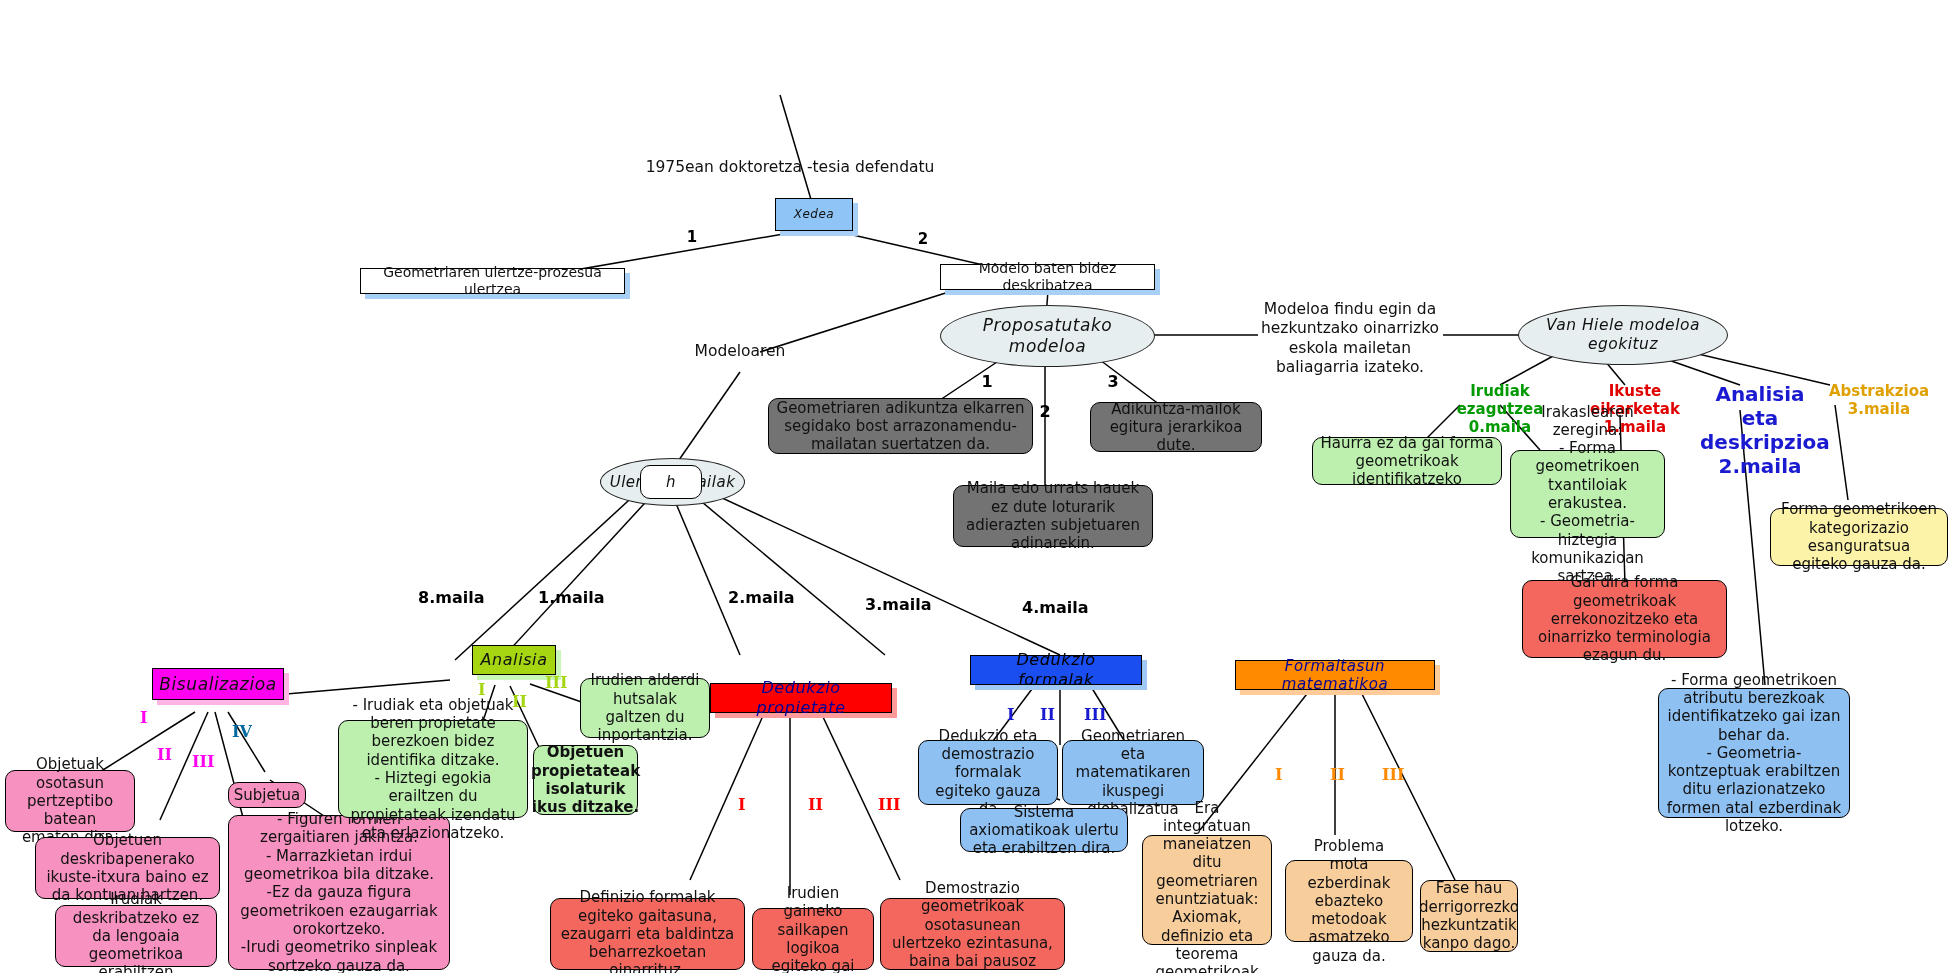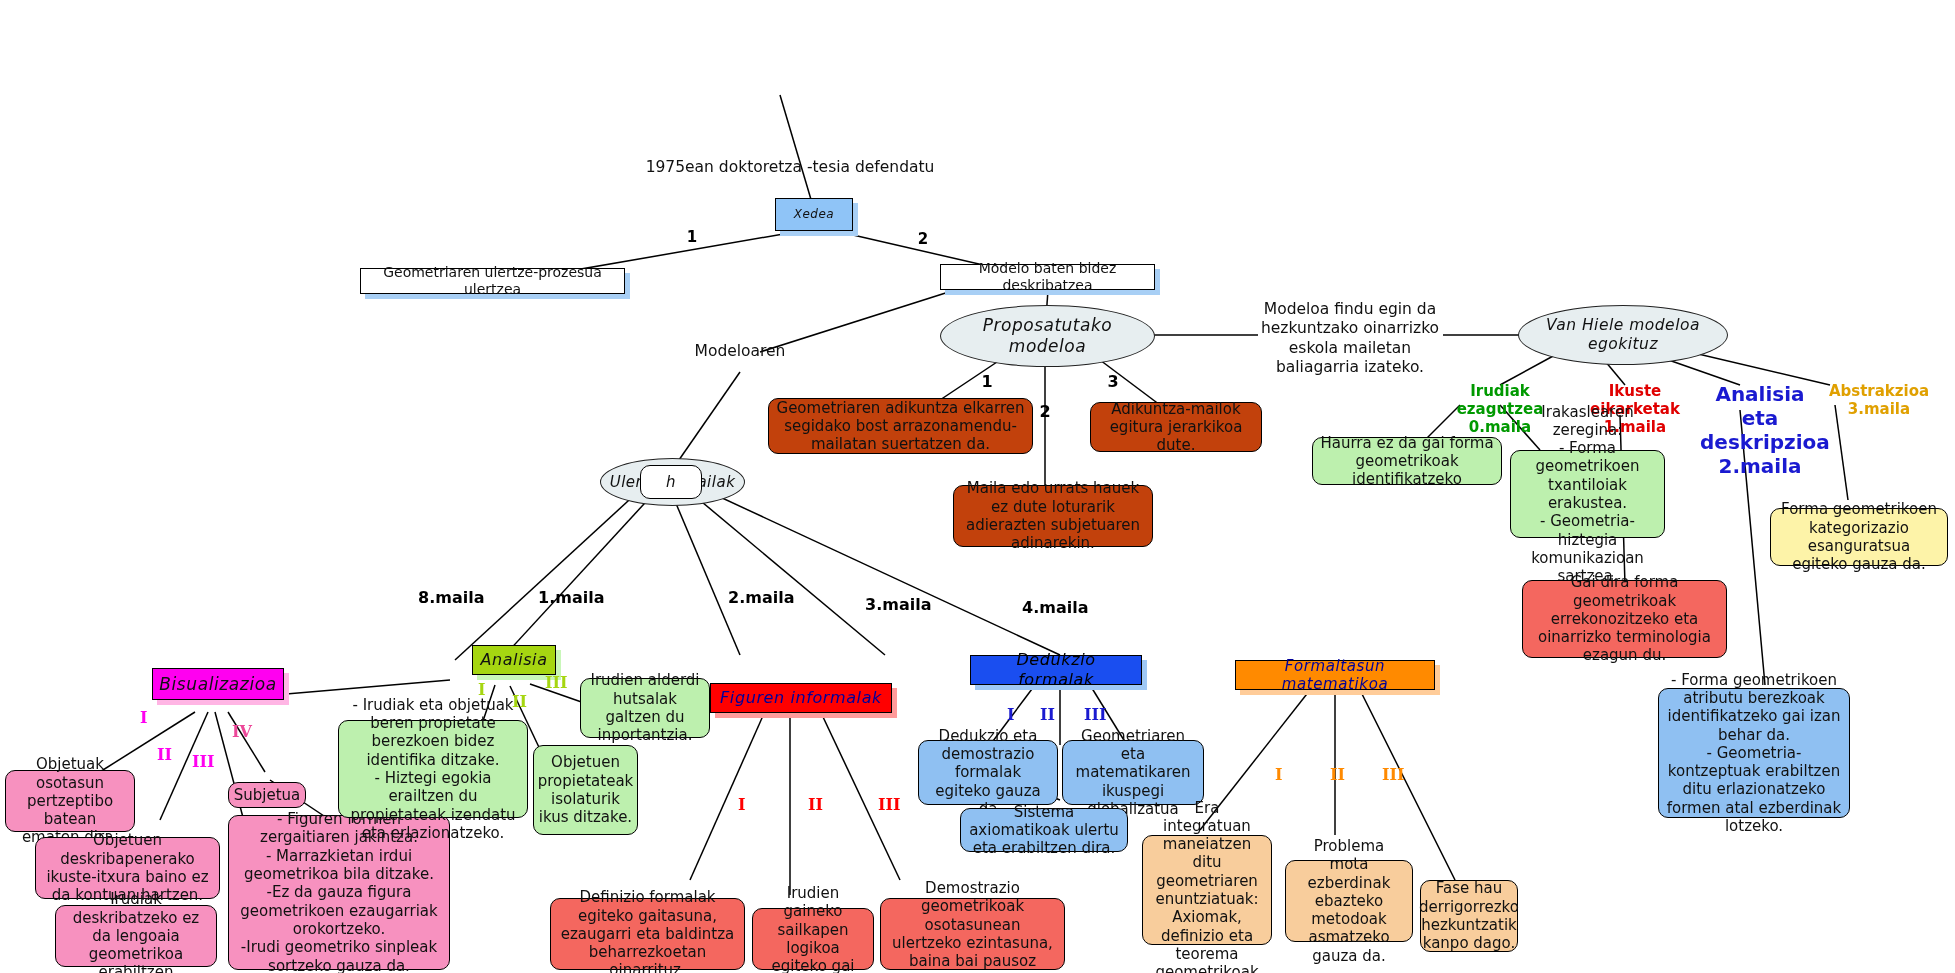--- a/index.html
+++ b/index.html
@@ -22,21 +22,21 @@
   
   .b-blue-sm{background:#8fc4f7;border:1.6px solid #000;}
   .b-white-blue{background:#fff;border:1.6px solid #000;}
   .shadow-blue{box-shadow:5px 5px 0 0 #a8cff5;}
   .shadow-pink{box-shadow:5px 5px 0 0 #ffb5e4;}
   .shadow-green{box-shadow:5px 5px 0 0 #c9f7b9;}
   .shadow-red{box-shadow:5px 5px 0 0 #ff9a9a;}
   .shadow-orange{box-shadow:5px 5px 0 0 #ffcc99;}
   .shadow-blue2{box-shadow:5px 5px 0 0 #9fc8f5;}
   .ell-grey{background:#e7eef0;border:1.6px solid #222;}
-  .cyan{background:#c2410c;border:1.6px solid #000;}
+  .cyan{background:#737373;border:1.6px solid #000;}
   .pink{background:#f791bf;border:1.6px solid #000;}
   .greenb{background:#bdf0ae;border:1.6px solid #000;}
   .redb{background:#f4675f;border:1.6px solid #000;}
   .blueb{background:#8fc0f2;border:1.6px solid #000;}
   .orangeb{background:#f8cd9c;border:1.6px solid #000;}
   .yellowb{background:#fdf3a8;border:1.6px solid #000;}
   .magenta-hd{background:#ff00f0;border:1.6px solid #000;}
   .green-hd{background:#a6d611;border:1.6px solid #000;}
   .red-hd{background:#ff0000;border:1.6px solid #000;}
   .blue-hd{background:#1a4ef0;border:1.6px solid #000;}
@@ -180,21 +180,21 @@
   <div class="lvl" style="left:728px;top:588px;">2.maila</div>
   <div class="lvl" style="left:865px;top:595px;">3.maila</div>
   <div class="lvl" style="left:1022px;top:598px;">4.maila</div>
 
   <div class="node rect hd magenta-hd shadow-pink" style="left:152px;top:668px;width:132px;height:32px;">
     <span class="tx hand" style="font-size:17px;">Bisualizazioa</span>
   </div>
   <div class="roman" style="left:140px;top:708px;color:#ff00f0;">I</div>
   <div class="roman" style="left:157px;top:745px;color:#ff00f0;">II</div>
   <div class="roman" style="left:192px;top:752px;color:#ff00f0;">III</div>
-  <div class="roman" style="left:232px;top:722px;color:#ec4899;">IV</div>
+  <div class="roman" style="left:232px;top:722px;color:#0369a1;">IV</div>
 
   <div class="node rrect pink" style="left:5px;top:770px;width:130px;height:62px;">
     <span class="tx">Objetuak osotasun pertzeptibo batean ematen dira.</span>
   </div>
   <div class="node rrect pink" style="left:35px;top:837px;width:185px;height:62px;">
     <span class="tx">Objetuen deskribapenerako ikuste-itxura baino ez da kontuan hartzen.</span>
   </div>
   <div class="node rrect pink" style="left:55px;top:905px;width:162px;height:62px;">
     <span class="tx">Irudiak deskribatzeko ez da lengoaia geometrikoa erabiltzen</span>
   </div>
@@ -212,29 +212,29 @@
     <span class="tx hand" style="font-size:16px;">Analisia</span>
   </div>
   <div class="roman" style="left:478px;top:680px;color:#a6d611;">I</div>
   <div class="roman" style="left:512px;top:692px;color:#a6d611;">II</div>
   <div class="roman" style="left:545px;top:673px;color:#a6d611;">III</div>
 
   <div class="node rrect greenb" style="left:338px;top:720px;width:190px;height:98px;white-space:pre-line;">
     <span class="tx">- Irudiak eta objetuak beren propietate berezkoen bidez identifika ditzake.
 - Hiztegi egokia erailtzen du propietateak izendatu eta erlazionatzeko.</span>
   </div>
-  <div class="node rrect greenb" style="left:533px;top:745px;width:105px;height:90px;">
+  <div class="node rrect greenb" style="left:533px;top:745px;width:105px;height:70px;font-weight:bold;">
     <span class="tx">Objetuen propietateak isolaturik ikus ditzake.</span>
   </div>
   <div class="node rrect greenb" style="left:580px;top:678px;width:130px;height:60px;">
     <span class="tx">Irudien alderdi hutsalak galtzen du inportantzia.</span>
   </div>
 
   <div class="node rect hd red-hd shadow-red" style="left:710px;top:683px;width:182px;height:30px;">
-    <span class="tx hand" style="font-size:16px;color:#00009a;">Figuren informalak</span>
+    <span class="tx hand" style="font-size:16px;color:#00009a;">Dedukzio propietate</span>
   </div>
   <div class="roman" style="left:738px;top:795px;color:#ff0000;">I</div>
   <div class="roman" style="left:808px;top:795px;color:#ff0000;">II</div>
   <div class="roman" style="left:878px;top:795px;color:#ff0000;">III</div>
 
   <div class="node rrect redb" style="left:550px;top:898px;width:195px;height:72px;">
     <span class="tx">Definizio formalak egiteko gaitasuna, ezaugarri eta baldintza beharrezkoetan oinarrituz.</span>
   </div>
   <div class="node rrect redb" style="left:752px;top:908px;width:122px;height:62px;">
     <span class="tx">Irudien gaineko sailkapen logikoa egiteko gai da.</span>

